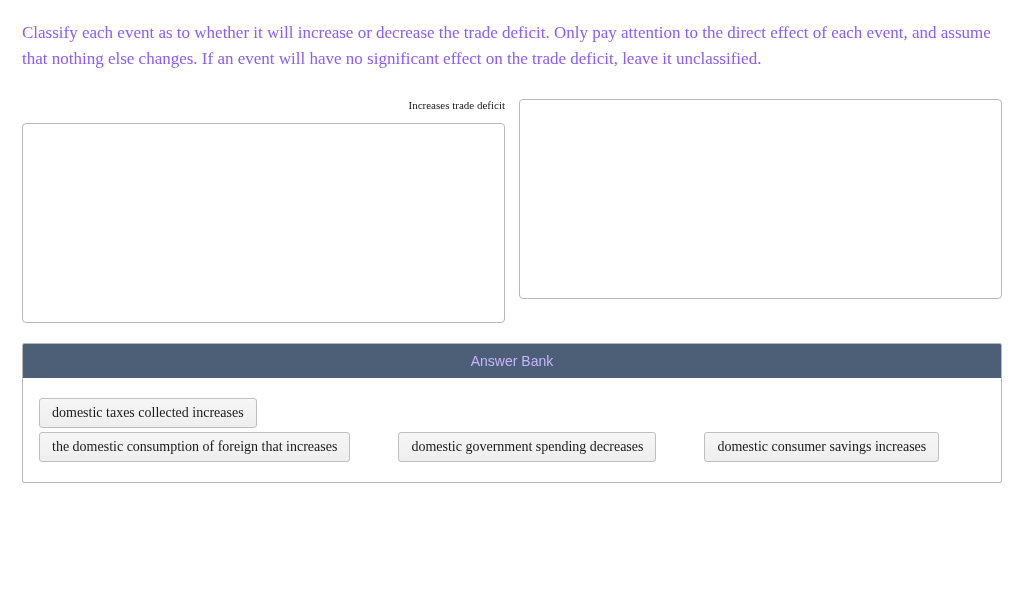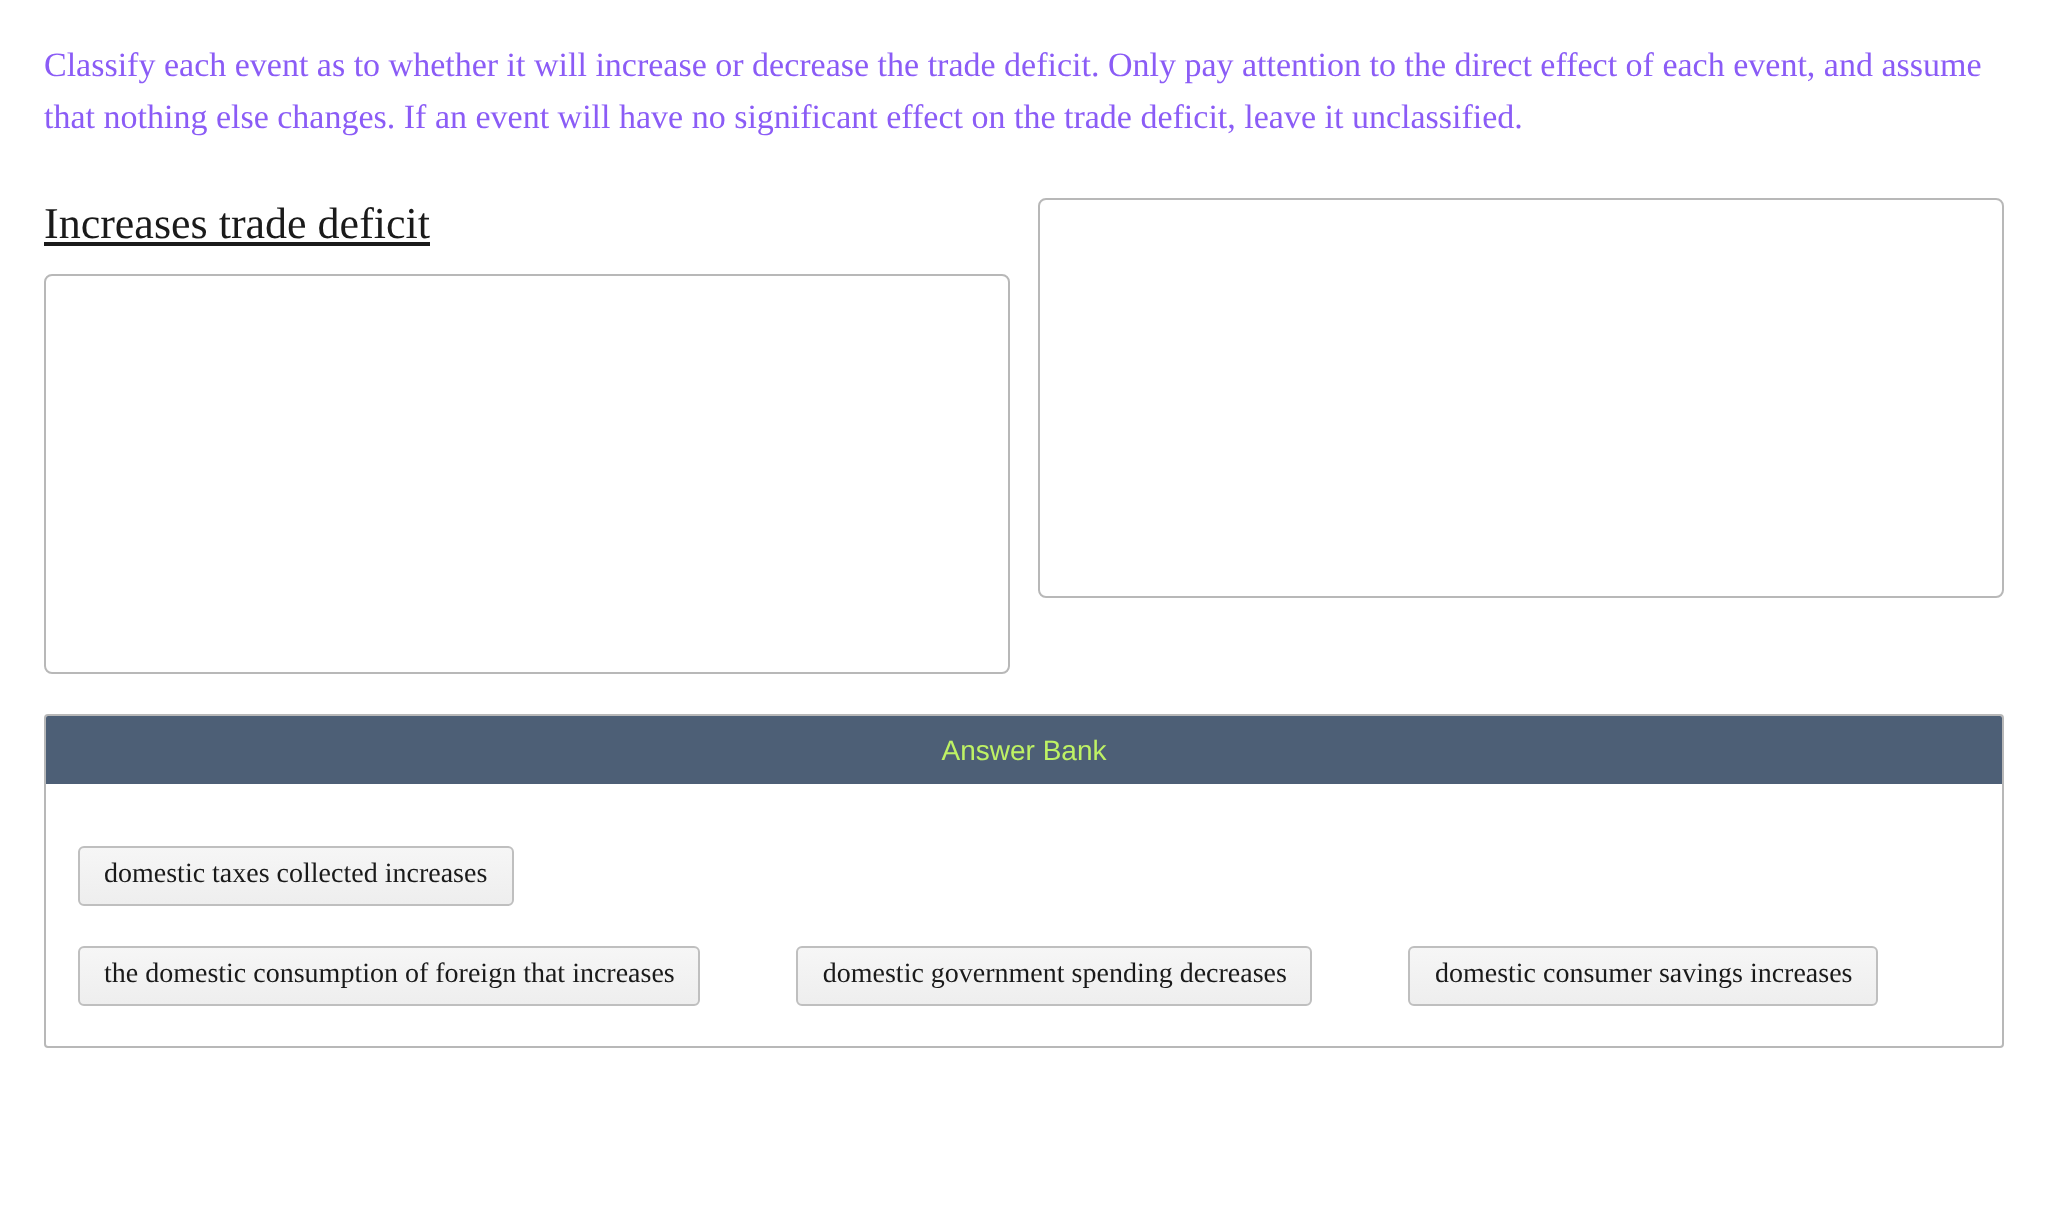--- a/index.html
+++ b/index.html
@@ -25,52 +25,50 @@
       display: flex;
       gap: 14px;
       margin-bottom: 20px;
     }
     .drop-column {
       flex: 1;
       display: flex;
       flex-direction: column;
     }
     .drop-label {
-      text-align: left;
-      font-size: 22px;
+      text-align: right;
+      font-size: 11px;
       color: #1a1a1a;
       margin-bottom: 12px;
-      text-decoration: underline;
     }
     .drop-area {
       border: 1px solid #b8b8b8;
       border-radius: 4px;
       height: 200px;
       background: #ffffff;
     }
     .answer-bank {
       border: 1px solid #b8b8b8;
       border-radius: 2px;
       overflow: hidden;
     }
     .answer-bank-header {
       background: #4d5f76;
-      color: #bef264;
+      color: #c4b5fd;
       text-align: center;
       padding: 9px 0;
       font-family: Arial, Helvetica, sans-serif;
       font-size: 14px;
     }
     .answer-bank-body {
       padding: 20px 16px 20px 16px;
       display: flex;
       flex-wrap: wrap;
-      gap: 20px 36px;
+      gap: 4px 36px;
       align-items: flex-start;
-      margin-top: 11px;
     }
     .answer-item {
       display: inline-block;
       background: linear-gradient(#f6f6f6, #eeeeee);
       border: 1px solid #bfbfbf;
       border-radius: 3px;
       padding: 6px 12px;
       font-size: 14px;
       color: #1a1a1a;
       cursor: grab;

